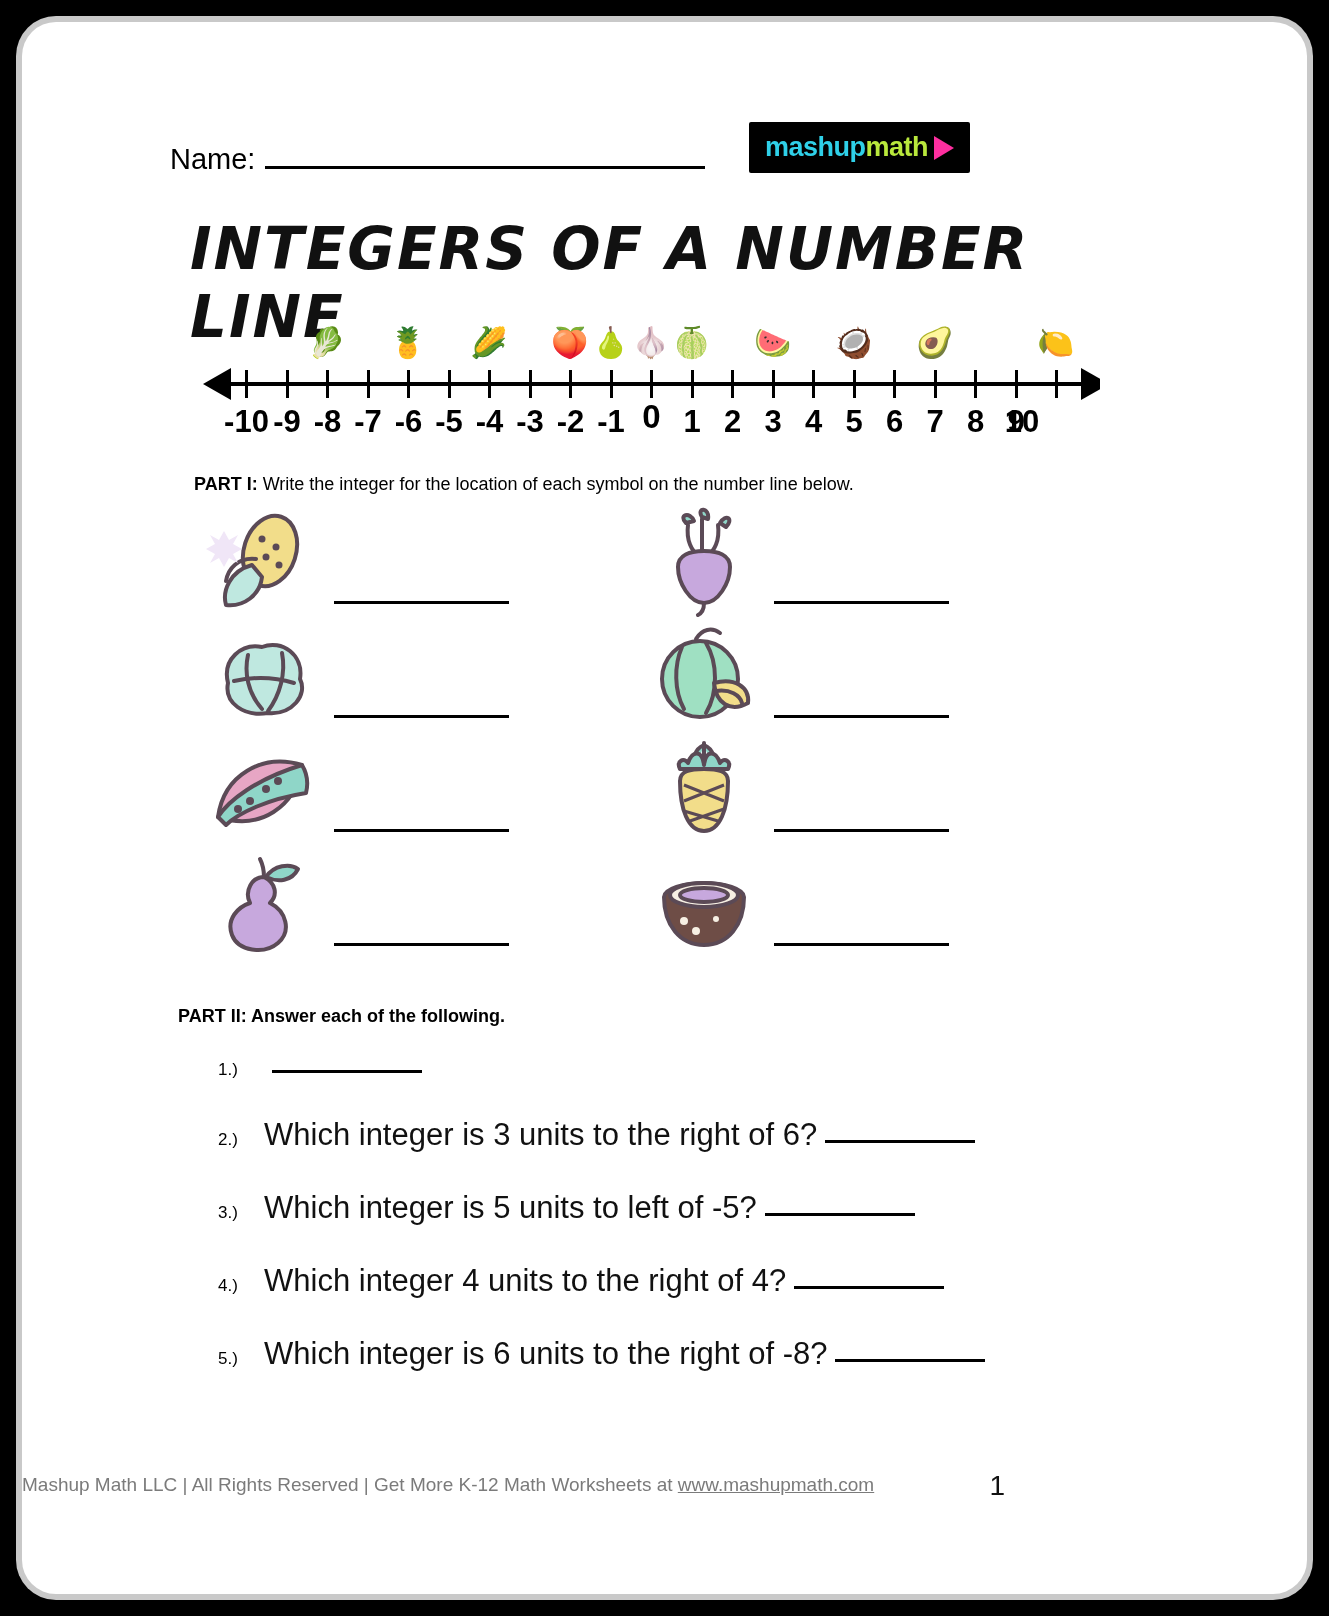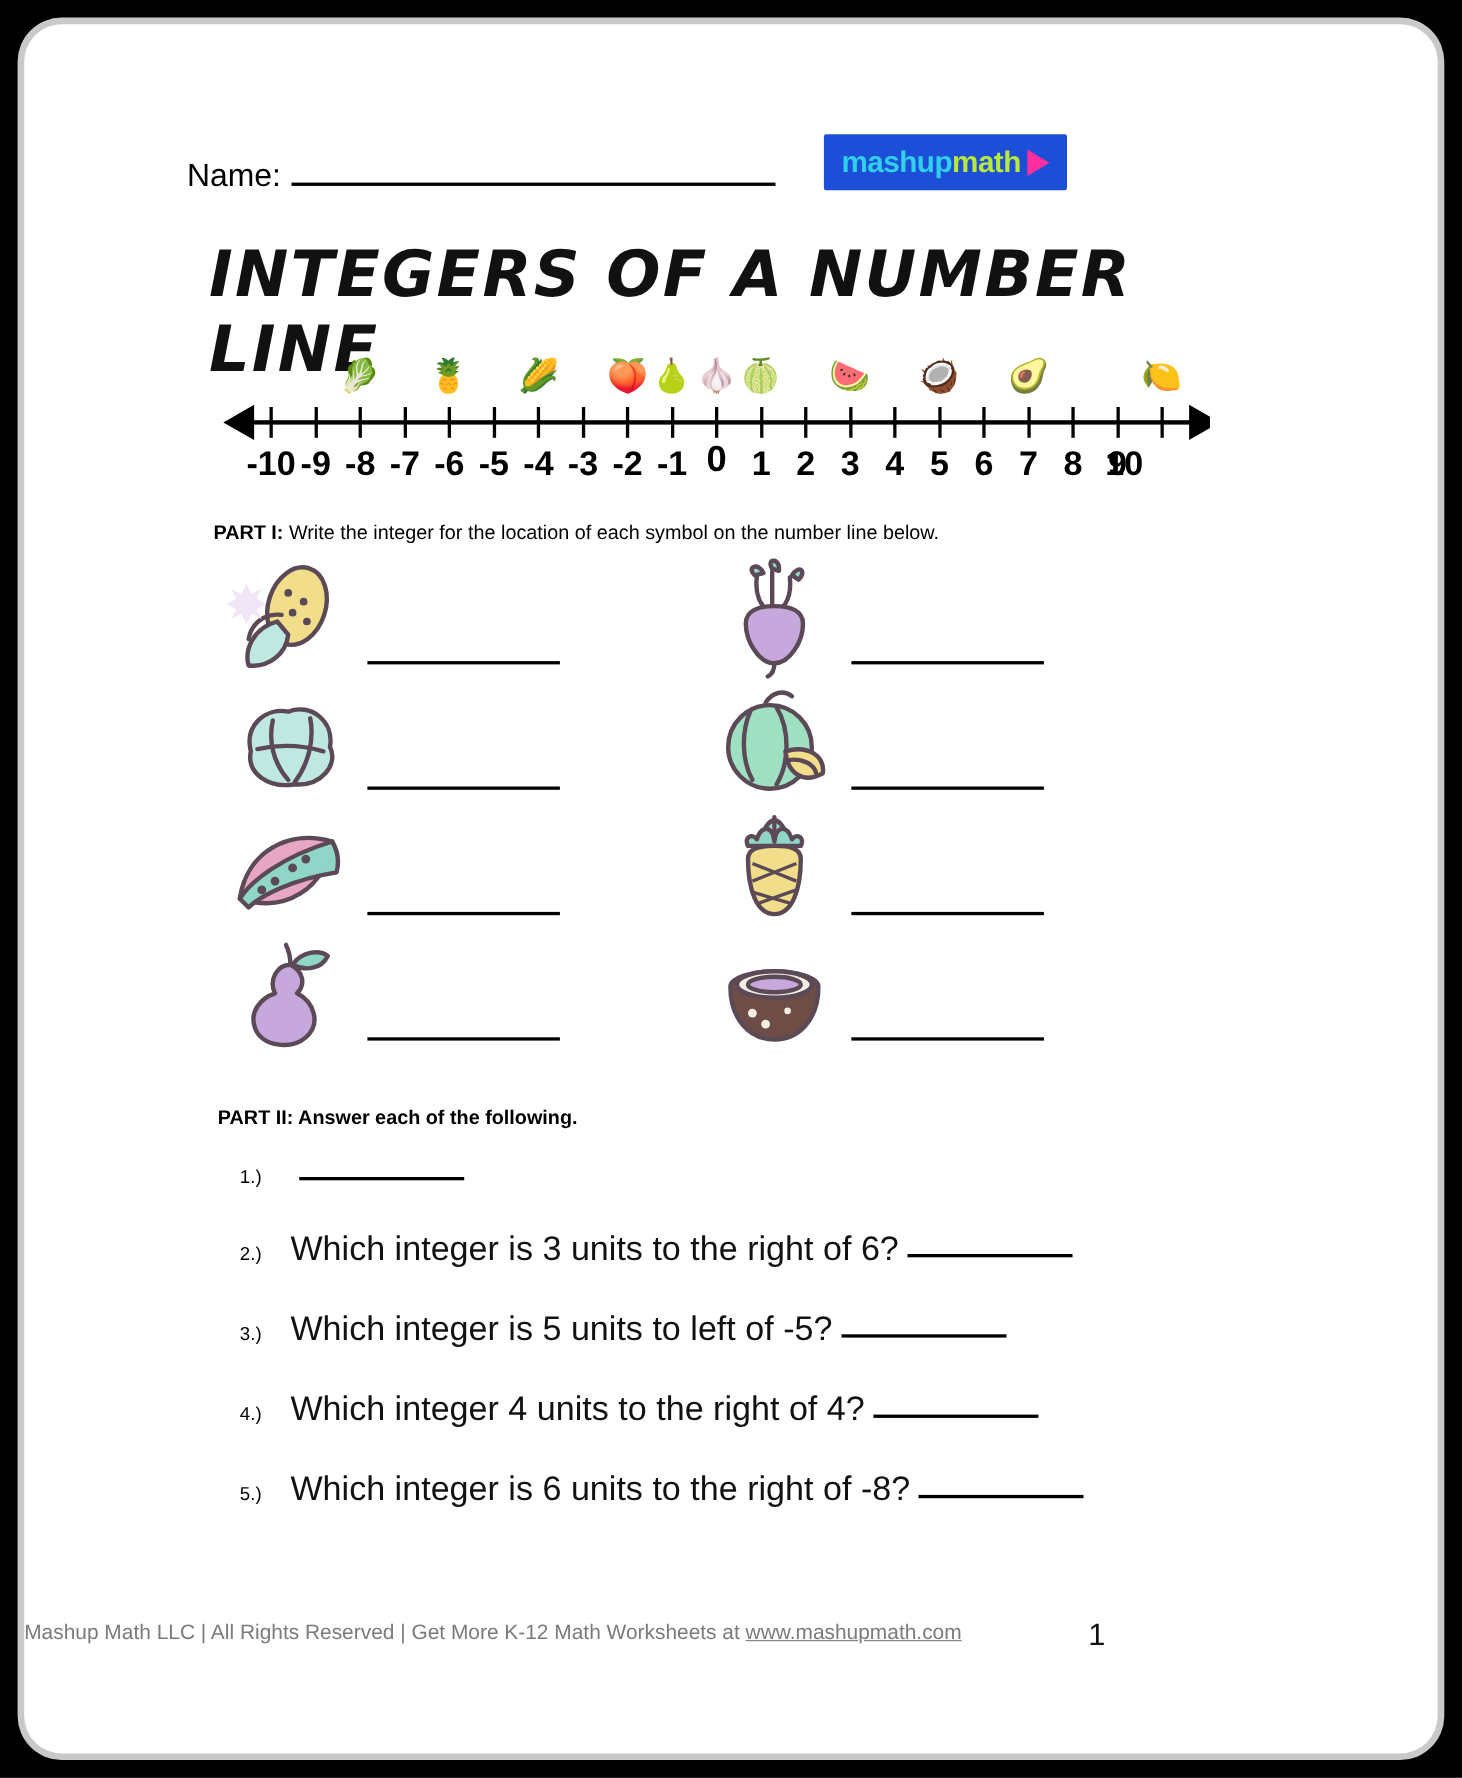--- a/index.html
+++ b/index.html
@@ -47,21 +47,21 @@
     width: 440px;
     border-bottom: 3px solid #000;
     margin-left: 10px;
     height: 26px;
   }
 
   .logo {
     position: absolute;
     right: 130px;
     top: 100px;
-    background: #1d4ed8;
+    background: #000000;
     padding: 10px 16px;
     display: flex;
     align-items: center;
     border-radius: 2px;
   }
   .logo .mashup {
     color: #2fd0e8;
     font-size: 27px;
     font-weight: bold;
     letter-spacing: -0.5px;
@@ -155,21 +155,21 @@
   }
 
   
   .part-heading {
     position: absolute;
     font-size: 18px;
     color: #000;
   }
   .part-heading b { font-weight: bold; }
   #part1-heading { left: 172px; top: 452px; }
-  #part2-heading { left: 176px; top: 984px; font-weight: bold; }
+  #part2-heading { left: 156px; top: 984px; font-weight: bold; }
 
   .symbol-cols {
     position: absolute;
     left: 172px;
     top: 485px;
     width: 940px;
     height: 480px;
   }
   .col {
     position: absolute;

